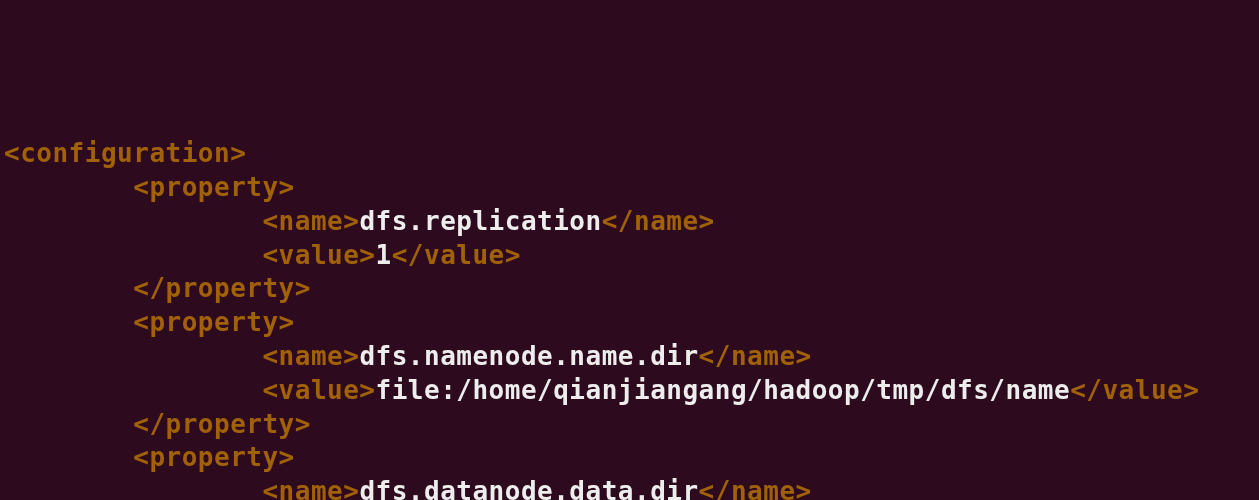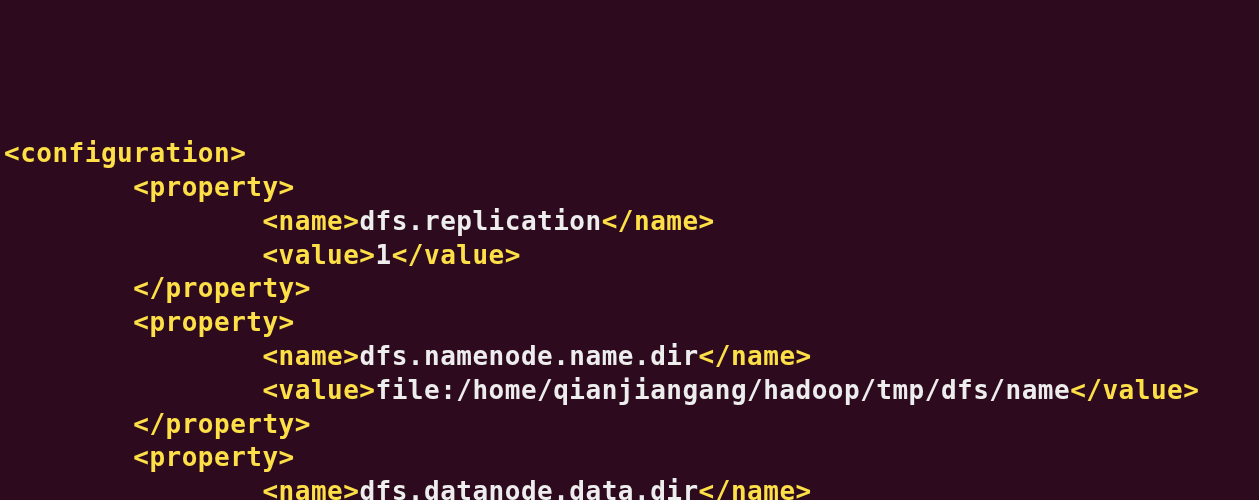--- a/index.html
+++ b/index.html
@@ -12,21 +12,21 @@
       font-family: 'DejaVu Sans Mono', 'Ubuntu Mono', 'Consolas', monospace;
       font-size: 26px;
       font-weight: bold;
       line-height: 1.3;
       color: #e8e8e8;
       padding: 2px 4px;
       white-space: pre;
       letter-spacing: 0.5px;
     }
     .tag {
-      color: #fde047;
+      color: #a16207;
     }
     .text {
       color: #ededed;
     }
     .line {
       display: block;
     }
   </style>
 </head>
 <body>

